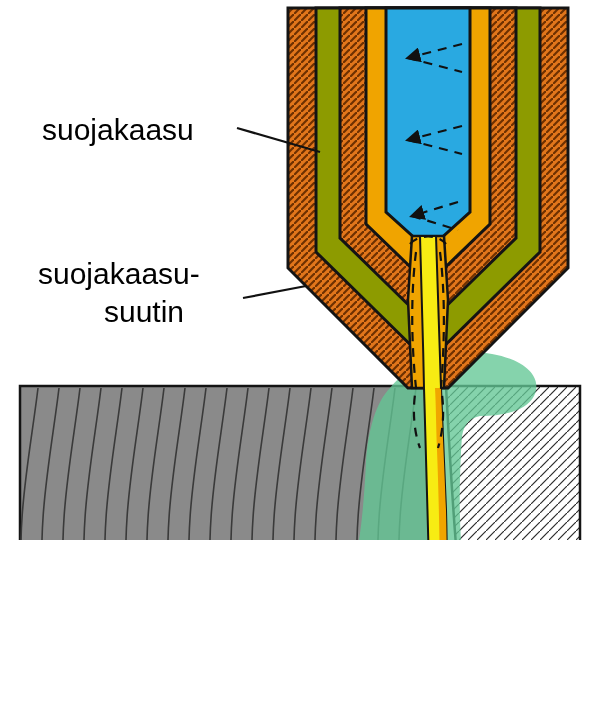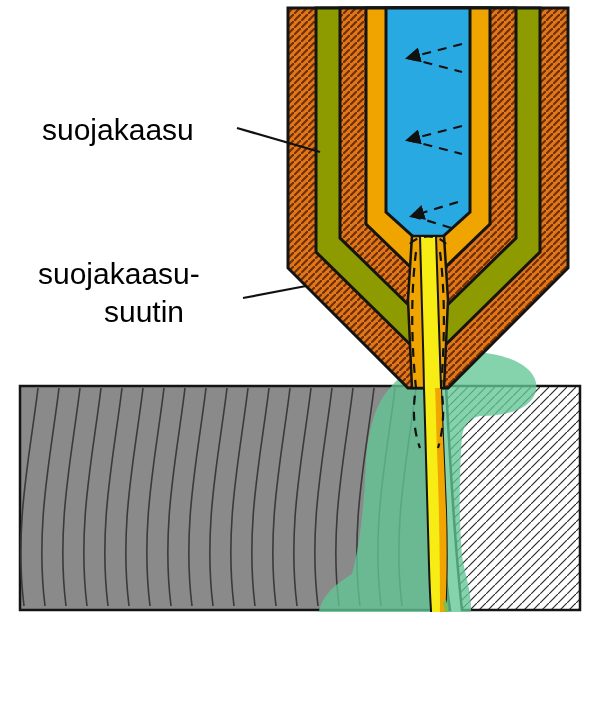--- a/index.html
+++ b/index.html
@@ -1,16 +1,16 @@
 <!DOCTYPE html>
 <html><head>
 <meta charset="utf-8">
 <style>
   html,body{margin:0;padding:0;background:#ffffff;}
-  .page{width:600px;height:612px;position:relative;background:#fff;overflow:hidden;}
+  .page{width:600px;height:540px;position:relative;background:#fff;overflow:hidden;}
   svg text{font-family:"Liberation Sans",sans-serif;font-size:30px;fill:#000;}
   .outline3{stroke:#141414;stroke-width:3;stroke-linejoin:miter;}
   .outline25{stroke:#141414;stroke-width:2.5;stroke-linejoin:miter;}
   .outline2{stroke:#141414;stroke-width:2;}
   .dashed{stroke:#111;stroke-width:2.2;fill:none;stroke-dasharray:9 7;}
   .leader{stroke:#111;stroke-width:2.2;}
   .striations path{stroke:#3a3a3a;stroke-width:1.6;fill:none;}
 </style>
 </head>
 <body>

